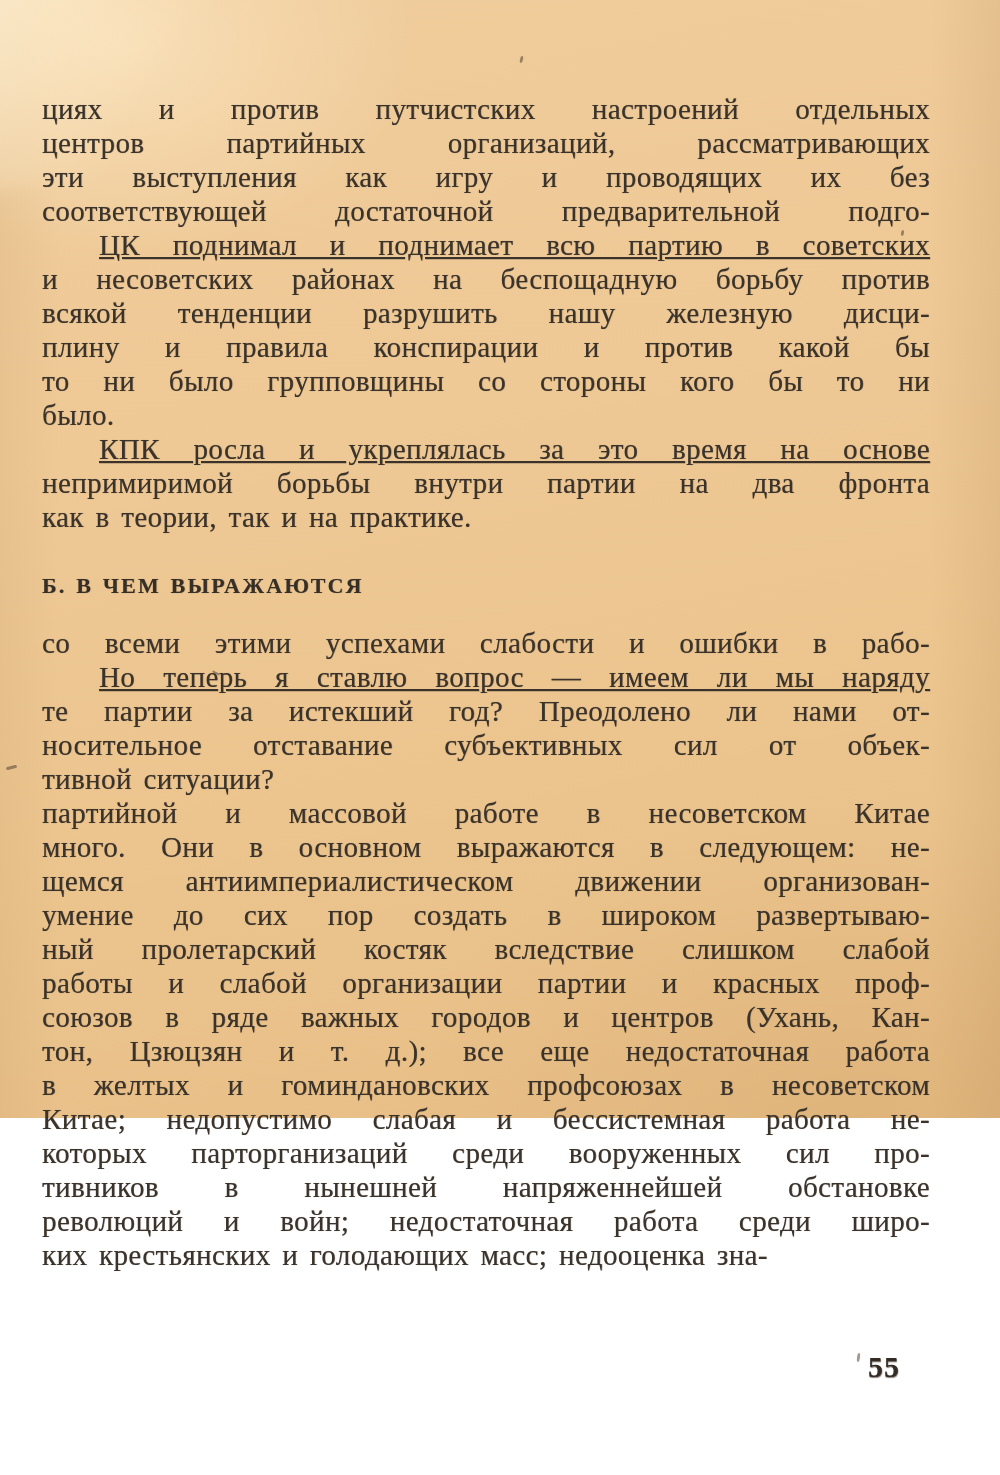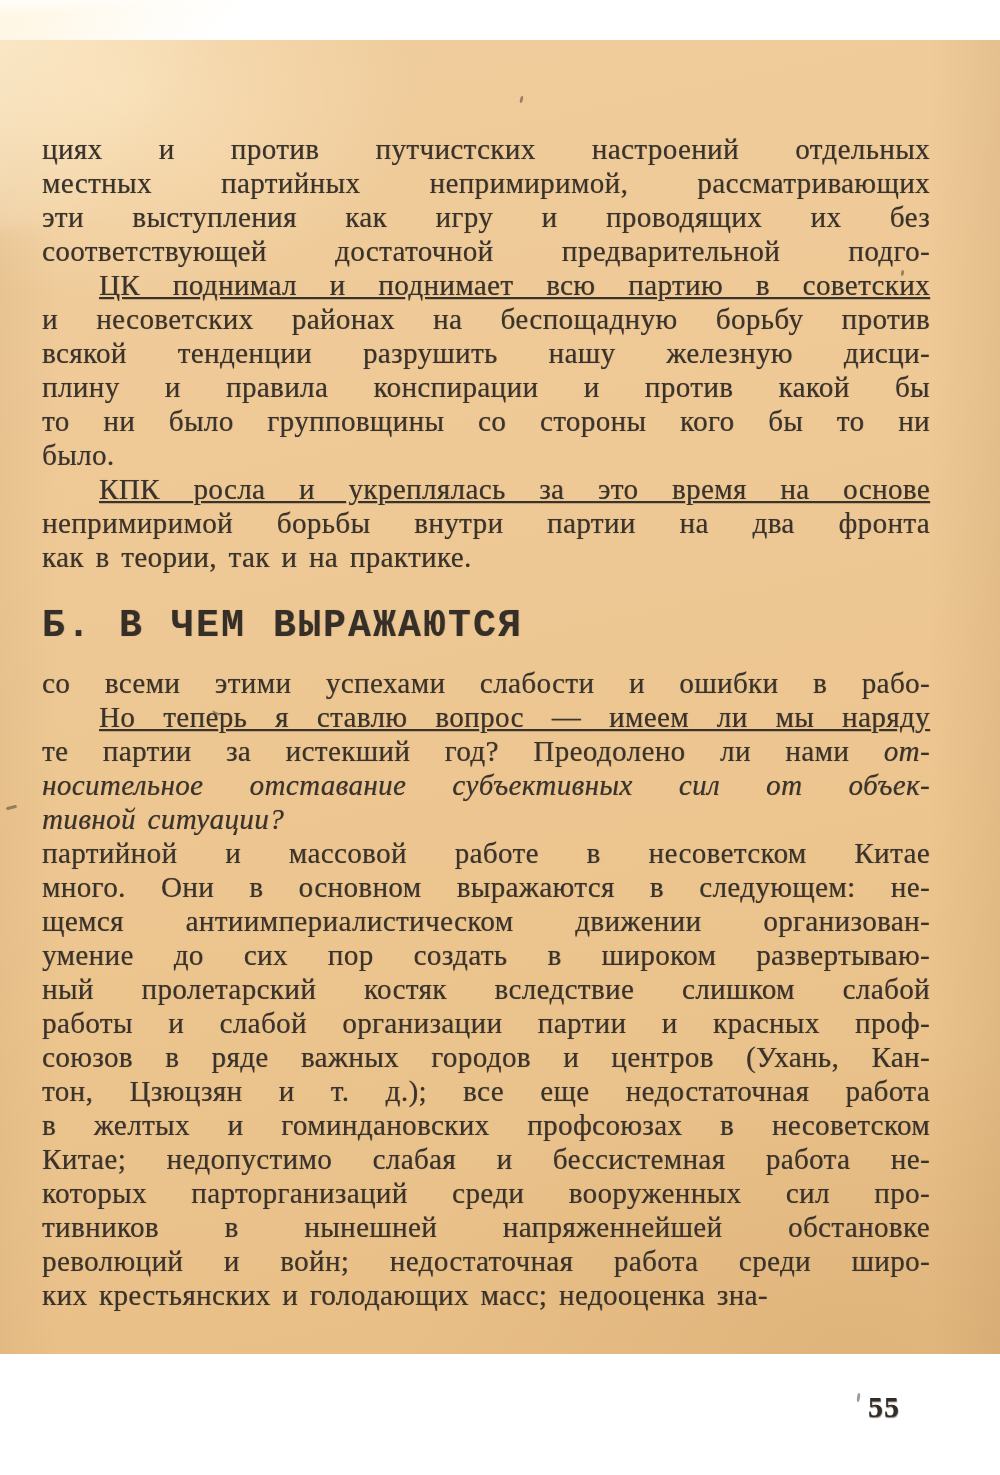--- a/index.html
+++ b/index.html
@@ -5,29 +5,28 @@
   html, body {
     margin: 0;
     padding: 0;
     width: 1000px;
     height: 1475px;
     overflow: hidden;
   }
   .page {
     position: relative;
     width: 1000px;
-    height: 1314px;
+    height: 1118px;
     background:
       radial-gradient(ellipse 420px 300px at 12% 4%, rgba(255,238,205,0.55), rgba(255,238,205,0) 70%),
       radial-gradient(ellipse 700px 500px at 85% 100%, rgba(150,100,40,0.10), rgba(150,100,40,0) 65%),
       linear-gradient(90deg, rgba(120,80,30,0.06) 0%, rgba(120,80,30,0) 6%, rgba(120,80,30,0) 93%, rgba(120,80,30,0.09) 100%),
       linear-gradient(168deg, #f0cd9d 0%, #eec894 42%, #eac28b 78%, #e7bd84 100%);
     font-family: "Liberation Serif", "DejaVu Serif", serif;
     color: #3a332b;
-    margin-top: 40px;
   }
   .crease {
     position: absolute;
     left: -30px; top: -40px;
     width: 300px; height: 220px;
     background: linear-gradient(128deg, rgba(255,242,214,0.85) 0%, rgba(255,242,214,0.25) 38%, rgba(255,242,214,0) 62%);
     filter: blur(7px);
     transform: rotate(-4deg);
     pointer-events: none;
   }
@@ -51,29 +50,29 @@
     white-space: normal;
     text-align: justify;
     text-justify: inter-word;
     text-align-last: justify;
   }
   .line.last {
     white-space: normal;
     text-align: left;
   }
   .line.indent { text-indent: 57px; text-decoration: underline; }
-  .ital { font-style: italic; }
+  .ital { }
   .heading {
     margin-top: 33px;
     margin-bottom: 21px;
   }
   .heading .hline {
-    font-family: Liberation Mono, monospace;
+    font-family: Liberation Serif, serif;
     font-weight: bold;
-    font-size: 38px;
+    font-size: 22px;
     line-height: 38px;
     letter-spacing: 2.2px;
     word-spacing: 2px;
     color: #362f28;
     text-shadow: 0.4px 0.4px 0.8px rgba(50,40,30,0.5);
   }
   .page-number {
     position: absolute;
     left: 868px;
     top: 1350px;
@@ -103,21 +102,21 @@
 
   <div class="speck spk1"></div>
   <div class="speck spk2"></div>
   <div class="speck spk3"></div>
   <div class="speck spk4"></div>
   <div class="speck spk5"></div>
 
   <div class="text-block">
       <div class="paragraph">
         <div class="line j j2"><span>циях и против путчистских настроений отдельных</span></div>
-        <div class="line j j2"><span>местных партийных непримиримой, рассматривающих</span></div>
+        <div class="line j j2"><span>центров партийных организаций, рассматривающих</span></div>
         <div class="line j j2"><span>эти выступления как игру и проводящих их без</span></div>
         <div class="line j j2"><span>соответствующей достаточной предварительной подго-</span></div>
       </div>
       <div class="paragraph">
         <div class="line j j2 indent"><span>ЦК поднимал и поднимает всю партию в советских</span></div>
         <div class="line j j2"><span>и несоветских районах на беспощадную борьбу против</span></div>
         <div class="line j j2"><span>всякой тенденции разрушить нашу железную дисци-</span></div>
         <div class="line j j2"><span>плину и правила конспирации и против какой бы</span></div>
         <div class="line j j2"><span>то ни было групповщины со стороны кого бы то ни</span></div>
         <div class="line last l"><span>было.</span></div>

